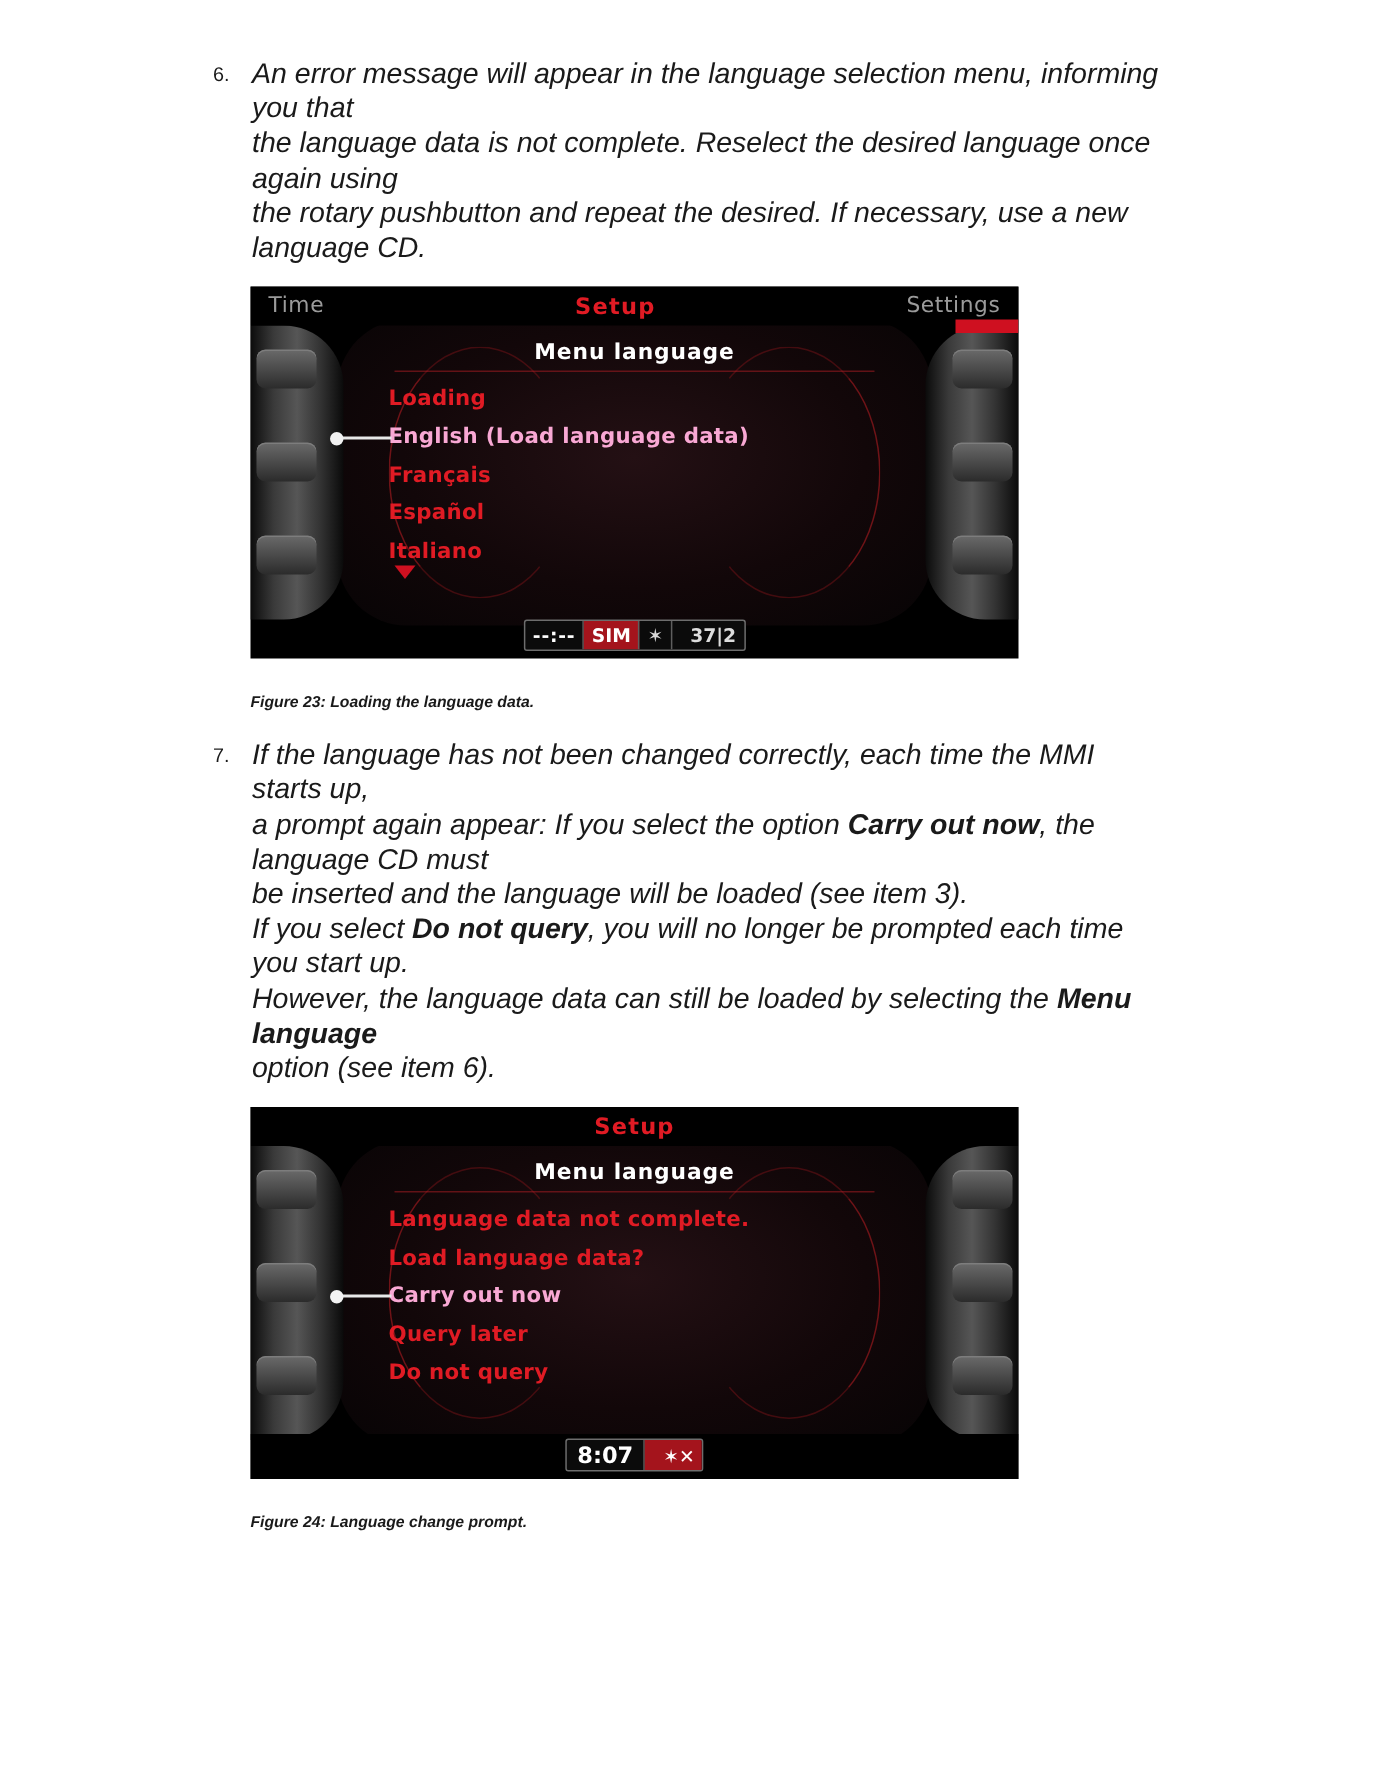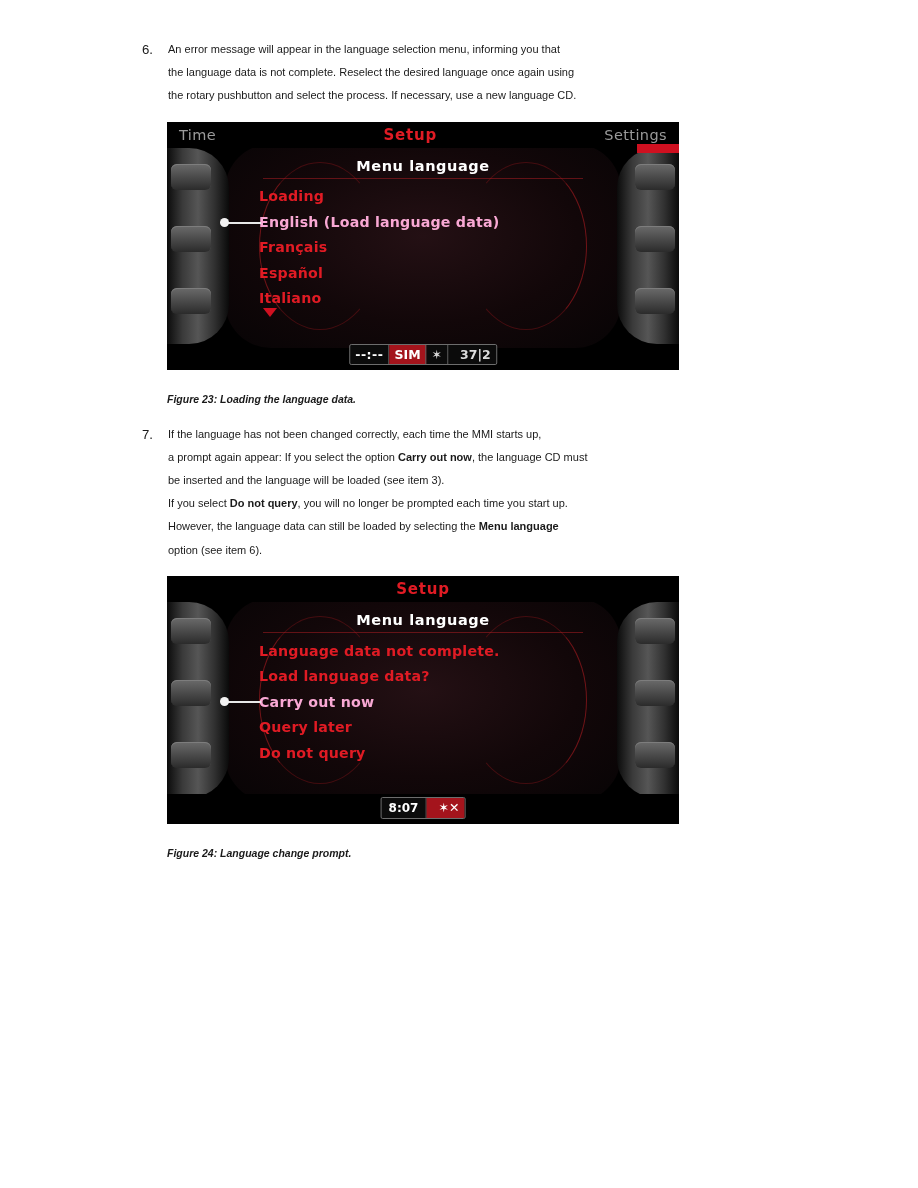--- a/index.html
+++ b/index.html
@@ -32,22 +32,23 @@
     width: 28px;
     flex: 0 0 28px;
     font-size: 13.2px;
     line-height: 23px;
     text-align: left;
     padding-left: 2px;
     box-sizing: border-box;
   }
   .item-body {
     flex: 1 1 auto;
-    font-size: 11px;
+    font-size: 19px;
     line-height: 23.2px;
+    font-style: italic;
   }
   .item-body p {
     margin: 0;
   }
   .b { font-weight: bold; }
 
   
   .mmi {
     position: relative;
     width: 512px;
@@ -238,21 +239,21 @@
   }
   .chip:last-child { border-right: none; padding-left: 12px; }
   .chip.red { background: #a4141c; color: #fff; }
   .chip.time { color: #ffffff; letter-spacing: .5px; }
   .chip.bt { color: #d8d8d8; }
 
   .status-wrap.small {
     height: 20px;
   }
   .chip.big-time {
-    font-size: 12px;
+    font-size: 15px;
     color: #ffffff;
     font-weight: bold;
     padding: 0 7px;
   }
 
   
   .caption {
     font-size: 10.5px;
     font-style: italic;
     font-weight: bold;
@@ -265,21 +266,21 @@
 </head>
 <body>
 
 <div class="page">
 
   <div class="item">
     <div class="item-num">6.</div>
     <div class="item-body">
       <p>An error message will appear in the language selection menu, informing you that</p>
       <p>the language data is not complete. Reselect the desired language once again using</p>
-      <p>the rotary pushbutton and select the process. If necessary, use a new language CD.</p>
+      <p>the rotary pushbutton and repeat the desired. If necessary, use a new language CD.</p>
     </div>
   </div>
 
   <div class="mmi">
     <div class="glass">
       <div class="arc l"></div>
       <div class="arc r"></div>
     </div>
 
     <div class="bezel left">

